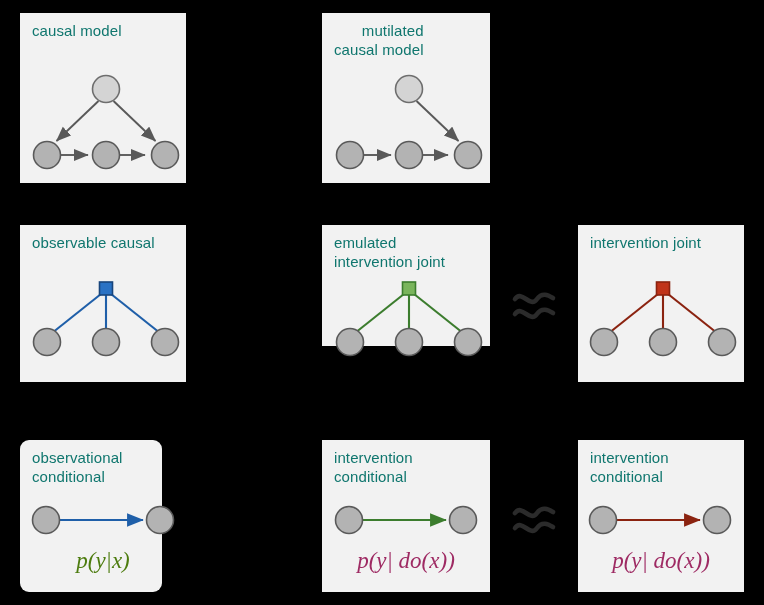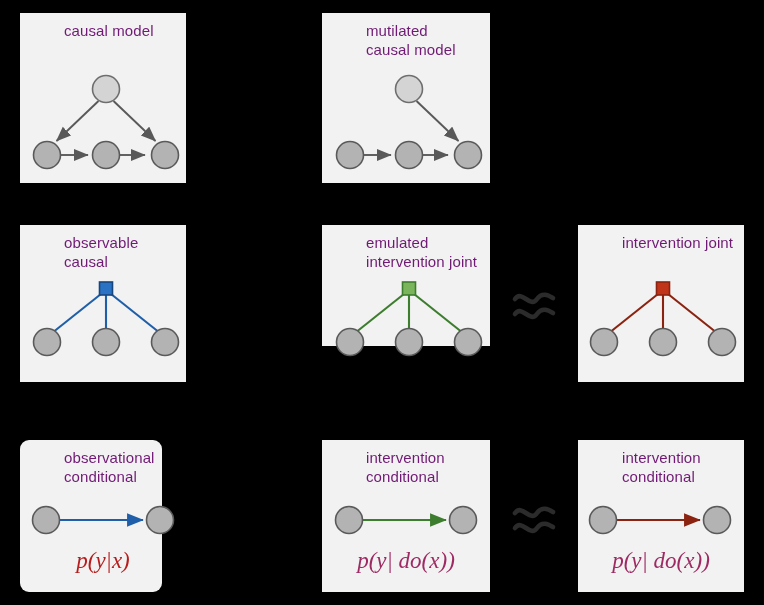--- a/index.html
+++ b/index.html
@@ -25,24 +25,23 @@
     position: absolute;
     background: #f2f2f2;
     box-sizing: border-box;
   }
   .panel-label {
     position: absolute;
     left: 12px;
     top: 8px;
     font-size: 15px;
     line-height: 19px;
-    color: #701a75;
+    color: #0f766e;
     white-space: pre-line;
     letter-spacing: 0.1px;
-    margin-left: 32px;
   }
   .panel-svg {
     position: absolute;
     left: 0;
     top: 0;
   }
   .approx {
     position: absolute;
     color: #2b2b2b;
   }
@@ -75,21 +74,21 @@
         <line x1="97" y1="142" x2="125" y2="142" stroke="#595959" stroke-width="1.9" marker-end="url(#ah-gray)"></line>
       </g>
 
       <circle cx="86" cy="76" r="13.5" fill="#d4d4d4" stroke="#6e6e6e" stroke-width="1.6"></circle>
       <circle cx="27" cy="142" r="13.5" fill="#b3b3b3" stroke="#5a5a5a" stroke-width="1.6"></circle>
       <circle cx="86" cy="142" r="13.5" fill="#b3b3b3" stroke="#5a5a5a" stroke-width="1.6"></circle>
       <circle cx="145" cy="142" r="13.5" fill="#b3b3b3" stroke="#5a5a5a" stroke-width="1.6"></circle>
     </svg>
   </div>
 
-  <div class="panel" style="left:322px; top:13px; width:168px; height:170px;">
+  <div class="panel" style="left:322px; top:13px; width:168px; height:170px;text-align:right;">
     <div class="panel-label">mutilated
 causal model</div>
     <svg class="panel-svg" width="168" height="170">
       <g>
         <line x1="94.5" y1="88" x2="136.5" y2="128" stroke="#595959" stroke-width="1.9" marker-end="url(#ah-gray)"></line>
         <line x1="41" y1="142" x2="69" y2="142" stroke="#595959" stroke-width="1.9" marker-end="url(#ah-gray)"></line>
         <line x1="98" y1="142" x2="126" y2="142" stroke="#595959" stroke-width="1.9" marker-end="url(#ah-gray)"></line>
       </g>
       <circle cx="87" cy="76" r="13.5" fill="#d4d4d4" stroke="#6e6e6e" stroke-width="1.6"></circle>
       <circle cx="28" cy="142" r="13.5" fill="#b3b3b3" stroke="#5a5a5a" stroke-width="1.6"></circle>
@@ -157,21 +156,21 @@
     <svg class="panel-svg" width="166" height="152">
       <defs>
         <marker id="ah-blue" markerWidth="9" markerHeight="9" refX="7.6" refY="3.2" orient="auto" markerUnits="strokeWidth">
           <path d="M0,0 L8,3.2 L0,6.4 z" fill="#1f5fa9"></path>
         </marker>
       </defs>
       <line x1="39" y1="80" x2="123" y2="80" stroke="#1f5fa9" stroke-width="2.1" marker-end="url(#ah-blue)"></line>
       <circle cx="26" cy="80" r="13.5" fill="#b3b3b3" stroke="#5a5a5a" stroke-width="1.6"></circle>
       <circle cx="140" cy="80" r="13.5" fill="#b3b3b3" stroke="#5a5a5a" stroke-width="1.6"></circle>
     </svg>
-    <div class="formula" style="left:0; top:108px; width:166px; text-align:center; color:#b91c1c;">
+    <div class="formula" style="left:0; top:108px; width:166px; text-align:center; color:#4d7c0f;">
       <span>p(y|x)</span>
     </div>
   </div>
 
   <div class="panel" style="left:322px; top:440px; width:168px; height:152px;">
     <div class="panel-label">intervention
 conditional</div>
     <svg class="panel-svg" width="168" height="152">
       <defs>
         <marker id="ah-green" markerWidth="9" markerHeight="9" refX="7.6" refY="3.2" orient="auto" markerUnits="strokeWidth">

